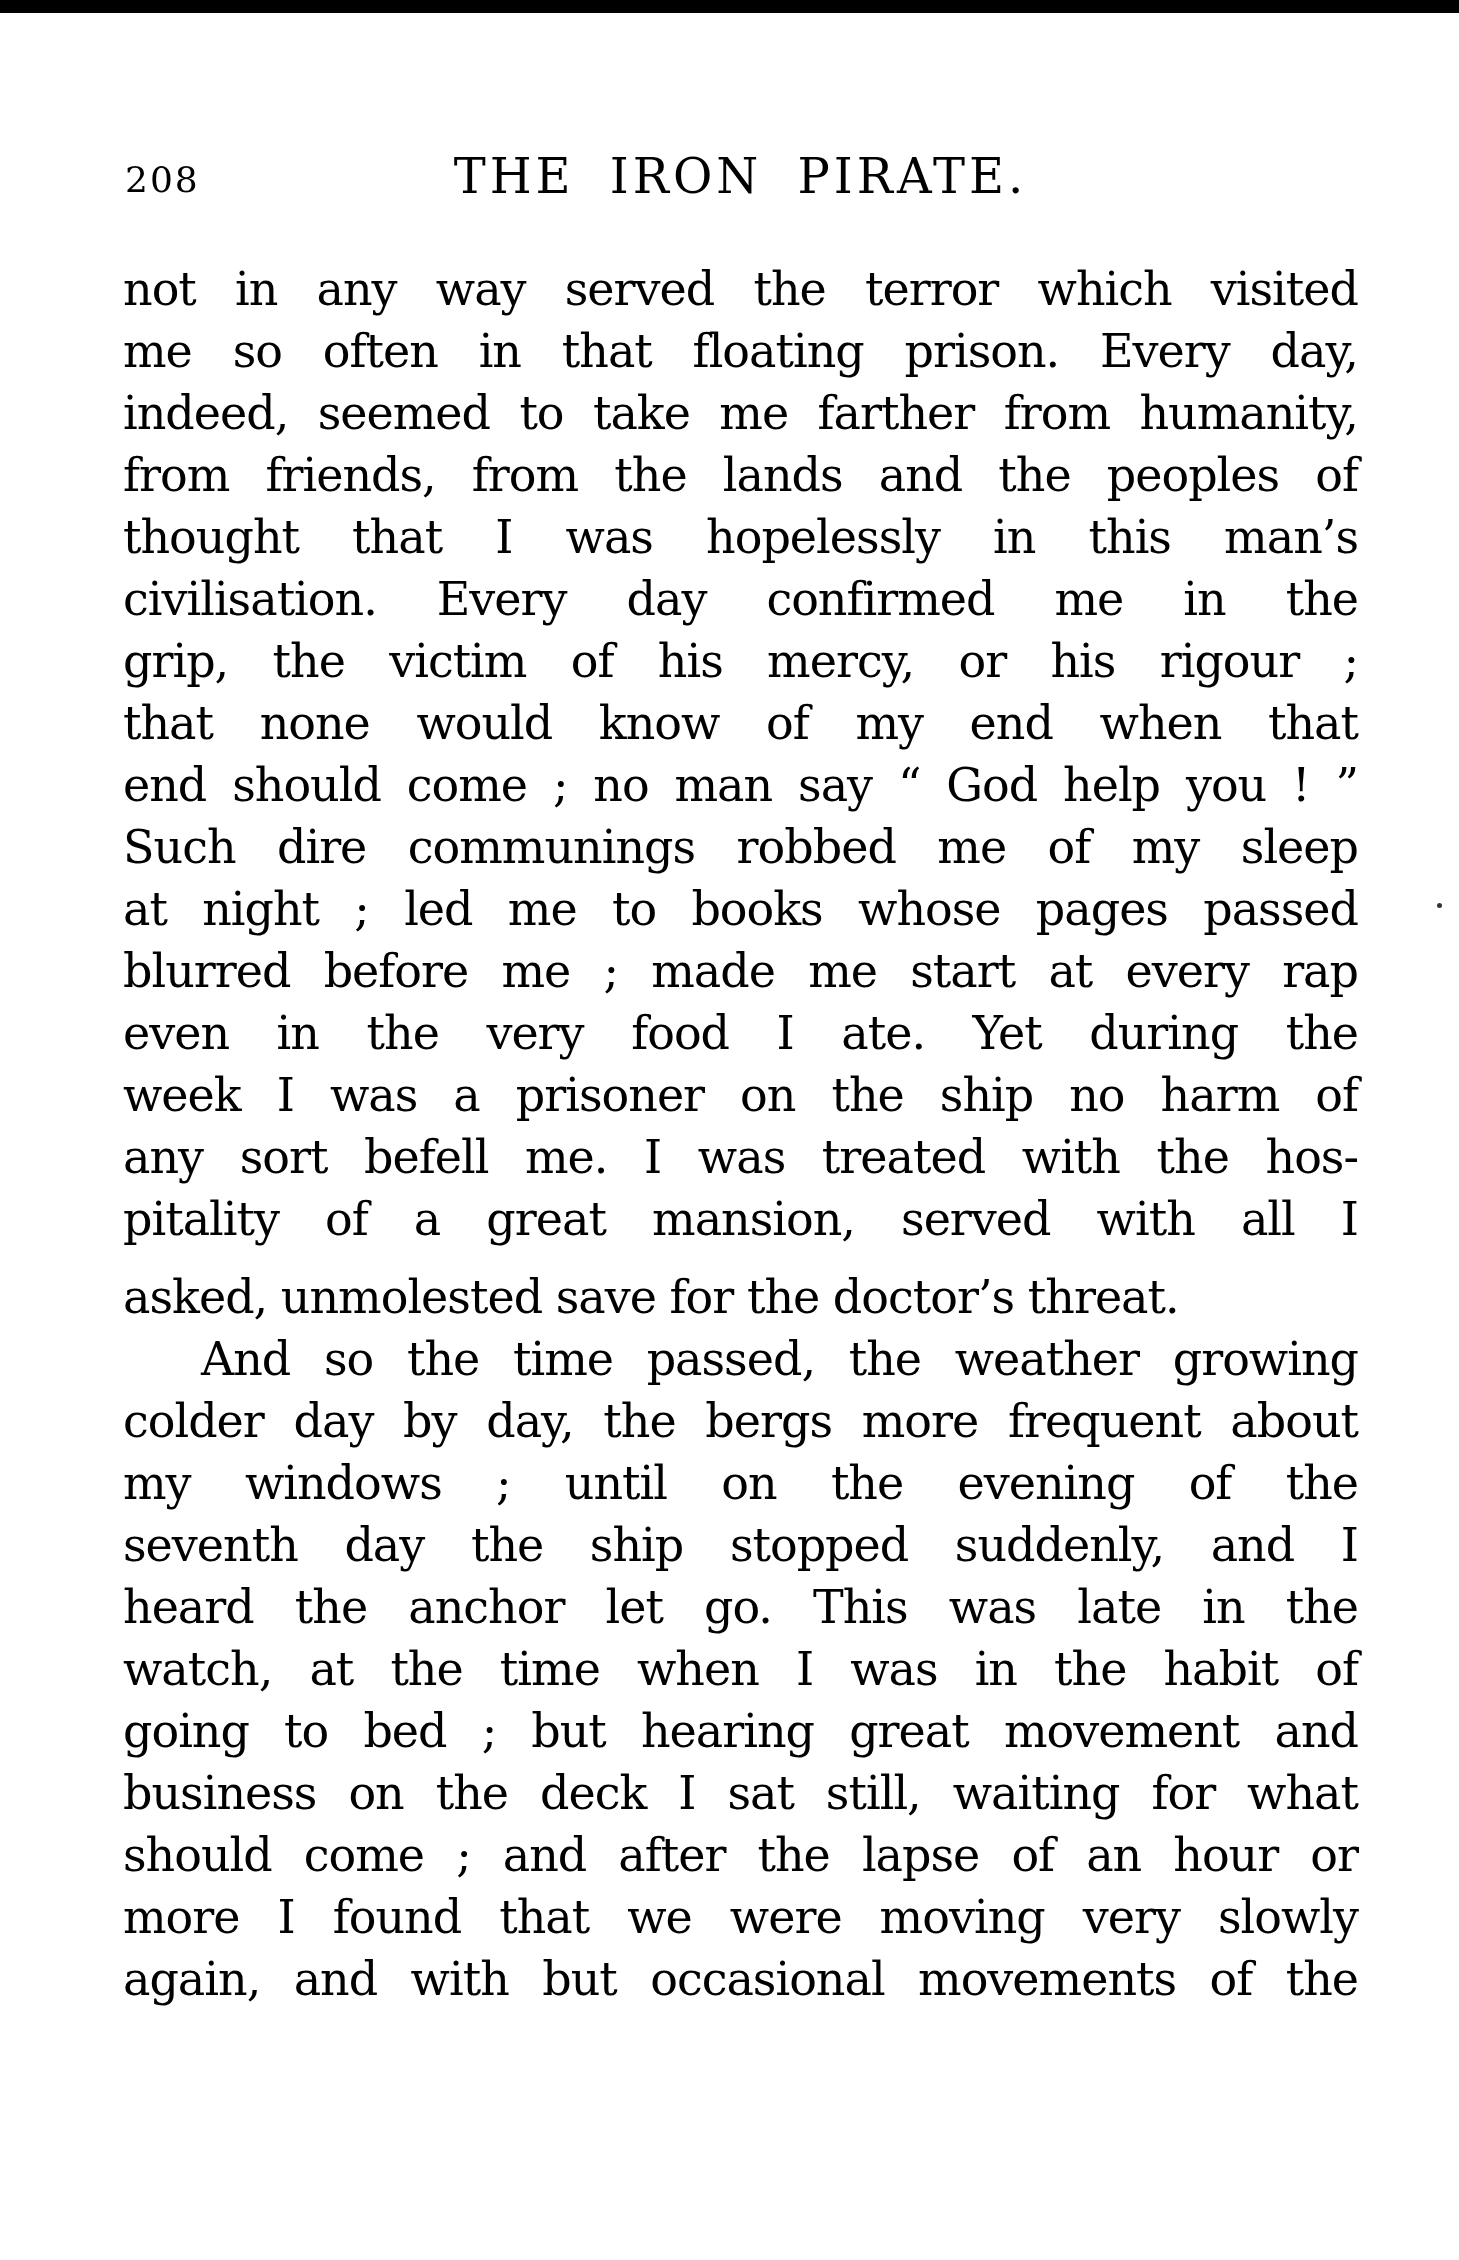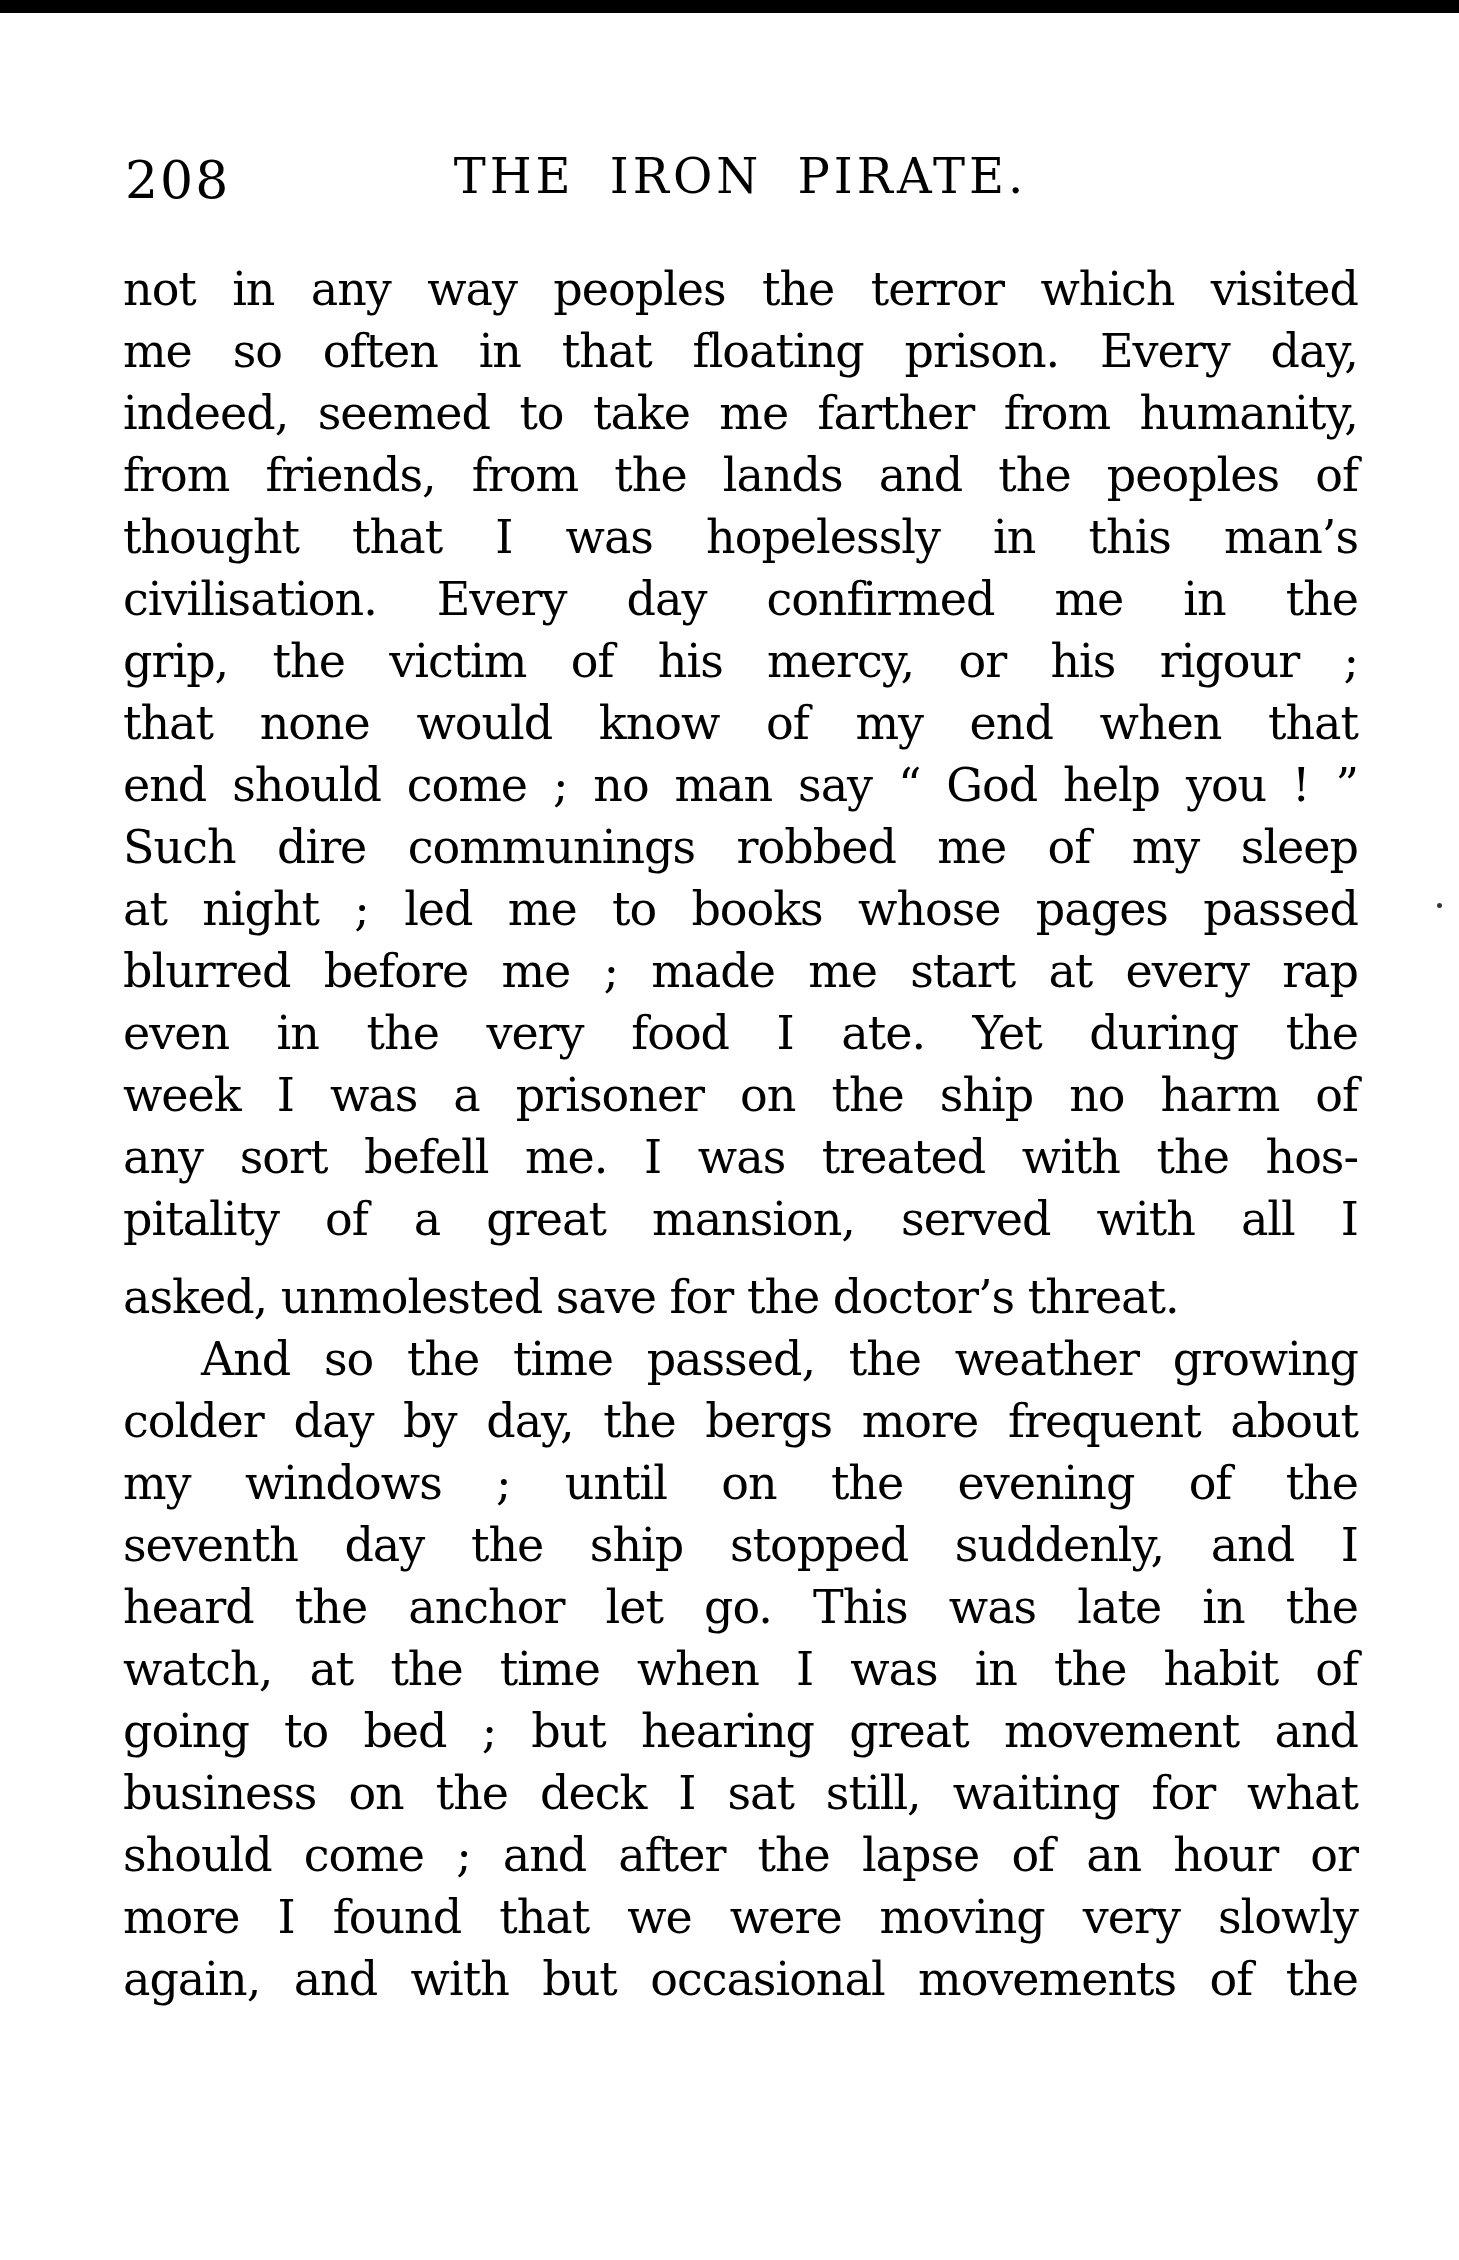--- a/index.html
+++ b/index.html
@@ -16,21 +16,21 @@
     width: 100%; height: 13px;
     background: #000;
   }
   .page-header {
     position: absolute;
     left: 123px; top: 148px;
     width: 1235px; height: 62px;
   }
   .page-number {
     position: absolute; left: 2px; top: 8px;
-    font-size: 52px; line-height: 48px;
+    font-size: 36px; line-height: 48px;
     font-variant-numeric: oldstyle-nums;
     letter-spacing: 2px;
   }
   .running-title {
     position: absolute; left: 0; right: 0; top: 0;
     text-align: center;
     font-size: 48px; line-height: 56px;
     letter-spacing: 4px;
     word-spacing: 16px;
   }
@@ -69,21 +69,21 @@
 
 <div class="scan-top-edge"></div>
 
 <header class="page-header">
   <div class="page-number">208</div>
   <div class="running-title">THE IRON PIRATE.</div>
 </header>
 
 <main class="body-text">
   <div>
-      <div class="line">not in any way peoples the terror which visited</div>
+      <div class="line">not in any way served the terror which visited</div>
       <div class="line">me so often in that floating prison.  Every day,</div>
       <div class="line">indeed, seemed to take me farther from humanity,</div>
       <div class="line">from friends, from the lands and the peoples of</div>
       <div class="line">thought that I was hopelessly in this man’s</div>
       <div class="line">civilisation.  Every day confirmed me in the</div>
       <div class="line">grip, the victim of his mercy, or his rigour ;</div>
       <div class="line">that none would know of my end when that</div>
       <div class="line">end should come ; no man say “ God help you ! ”</div>
       <div class="line">Such dire communings robbed me of my sleep</div>
       <div class="line">at night ; led me to books whose pages passed</div>

